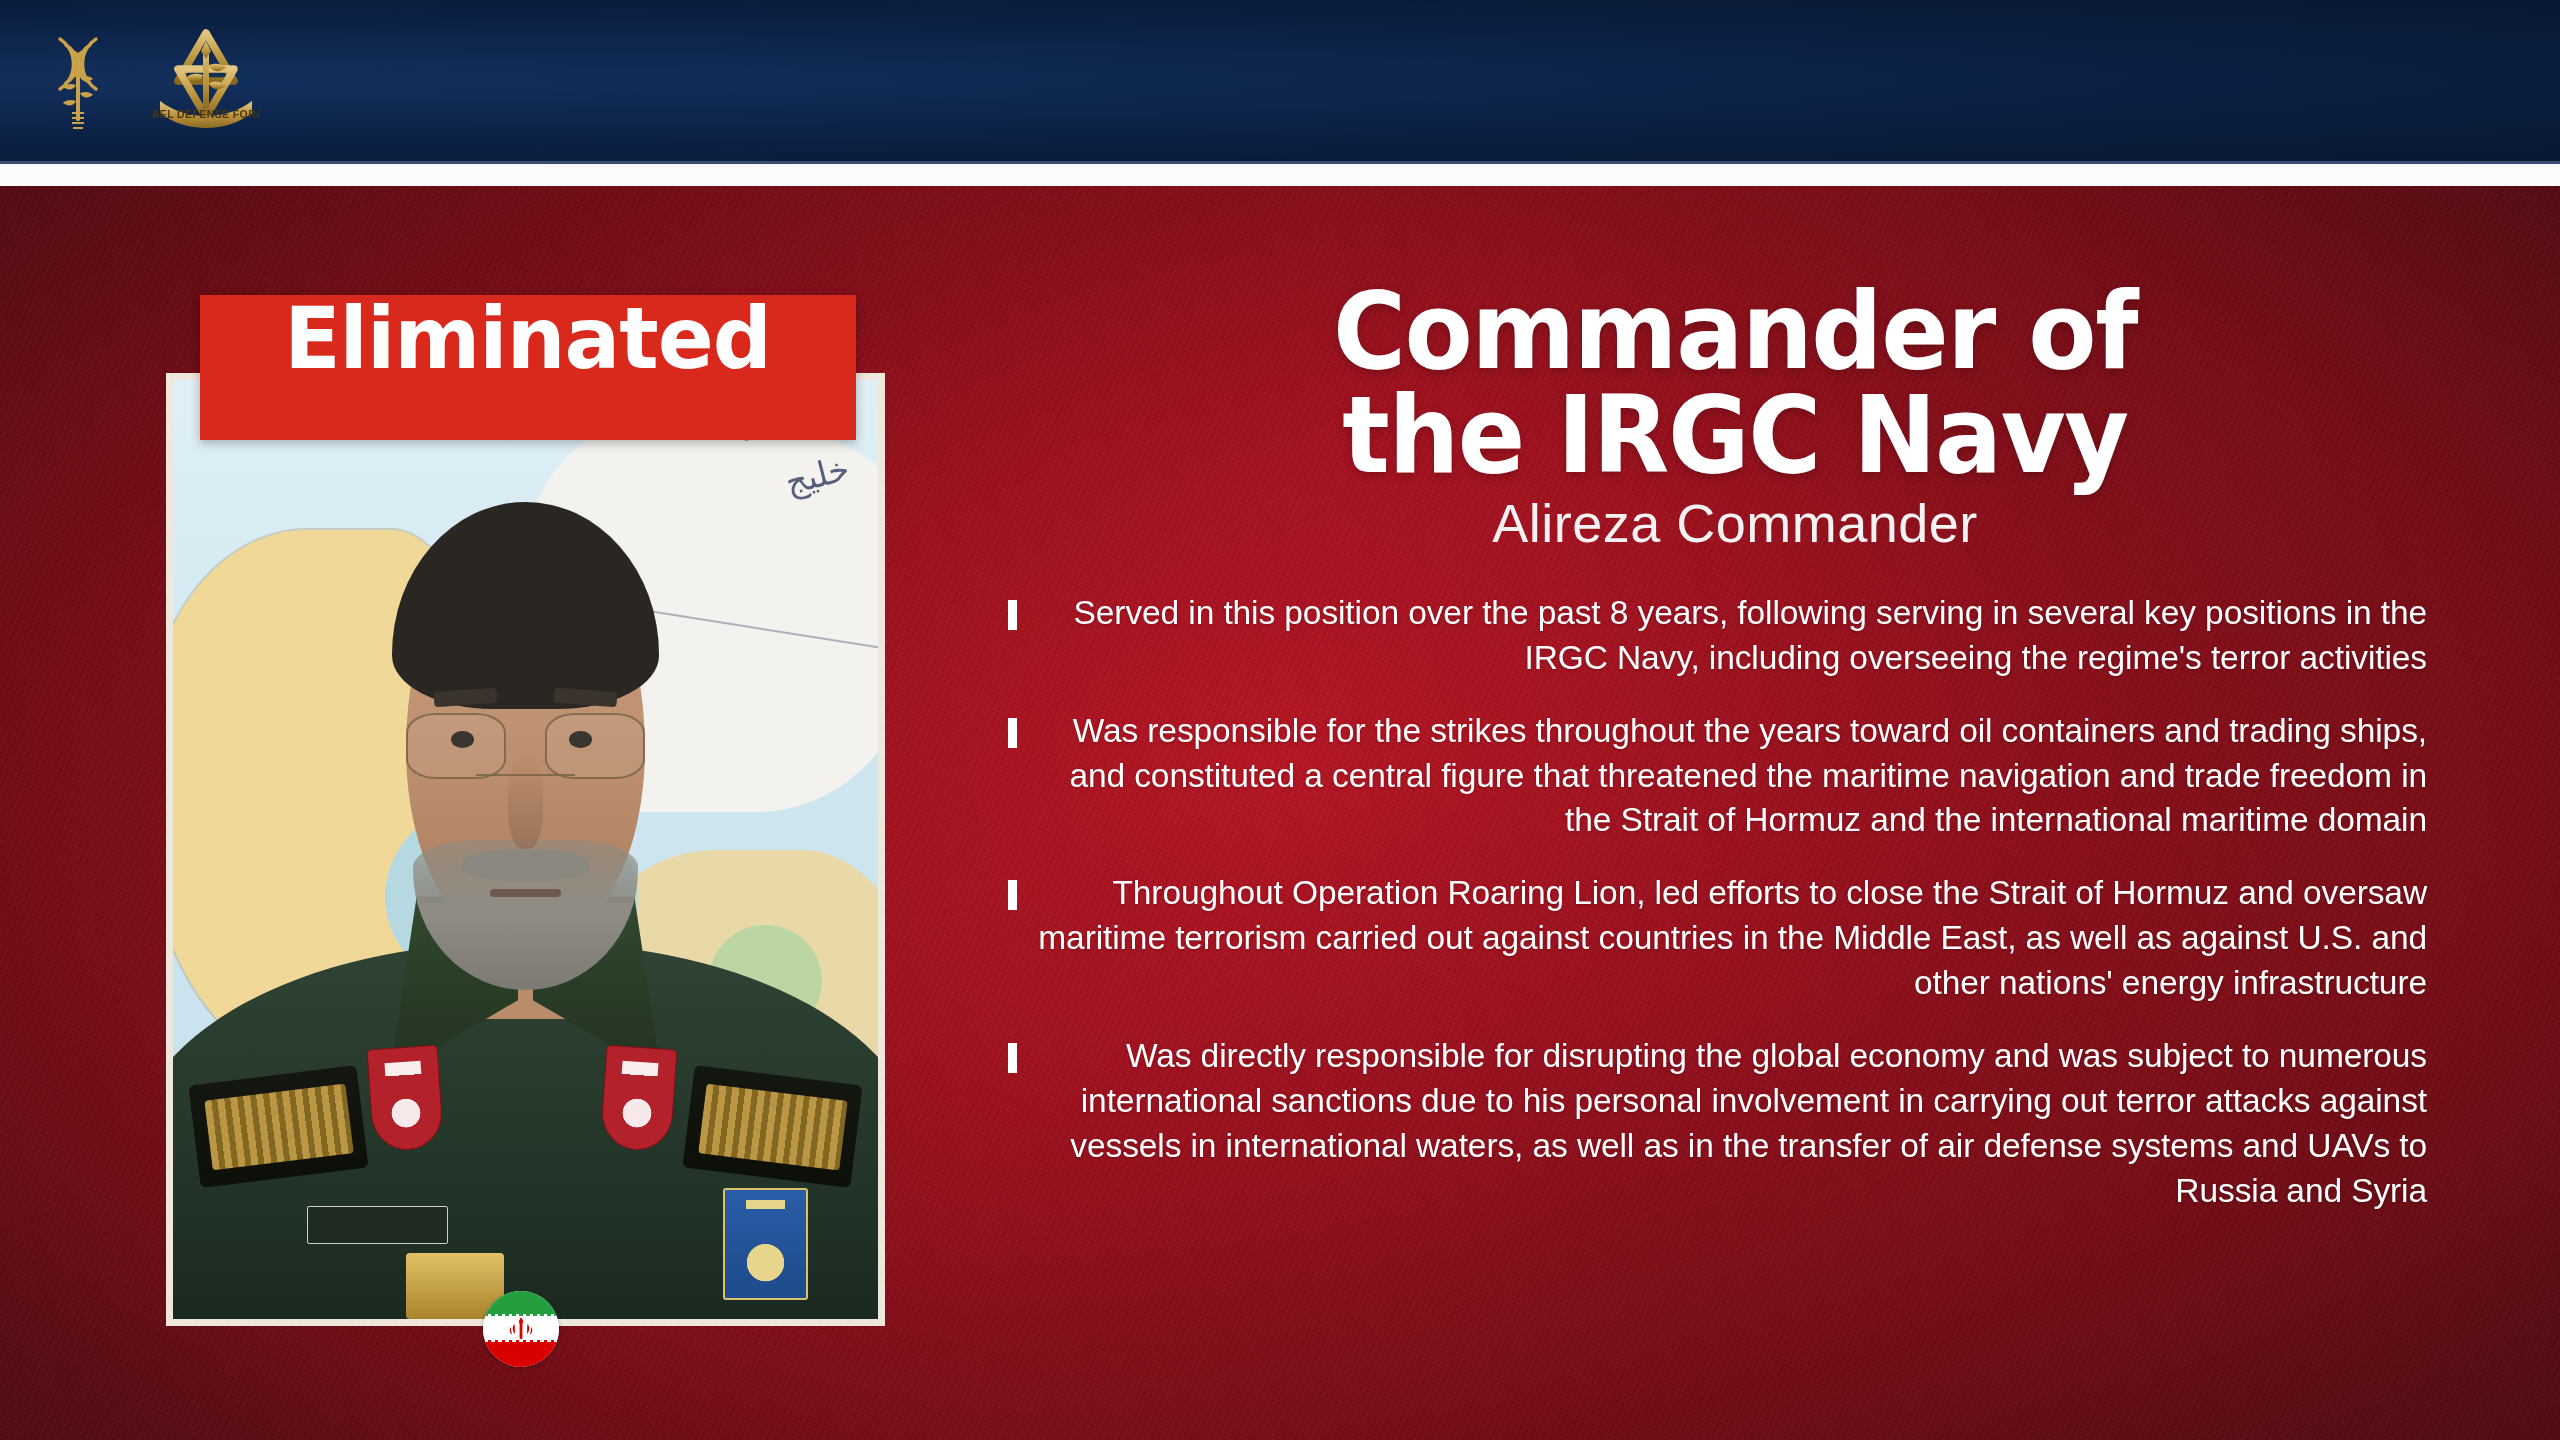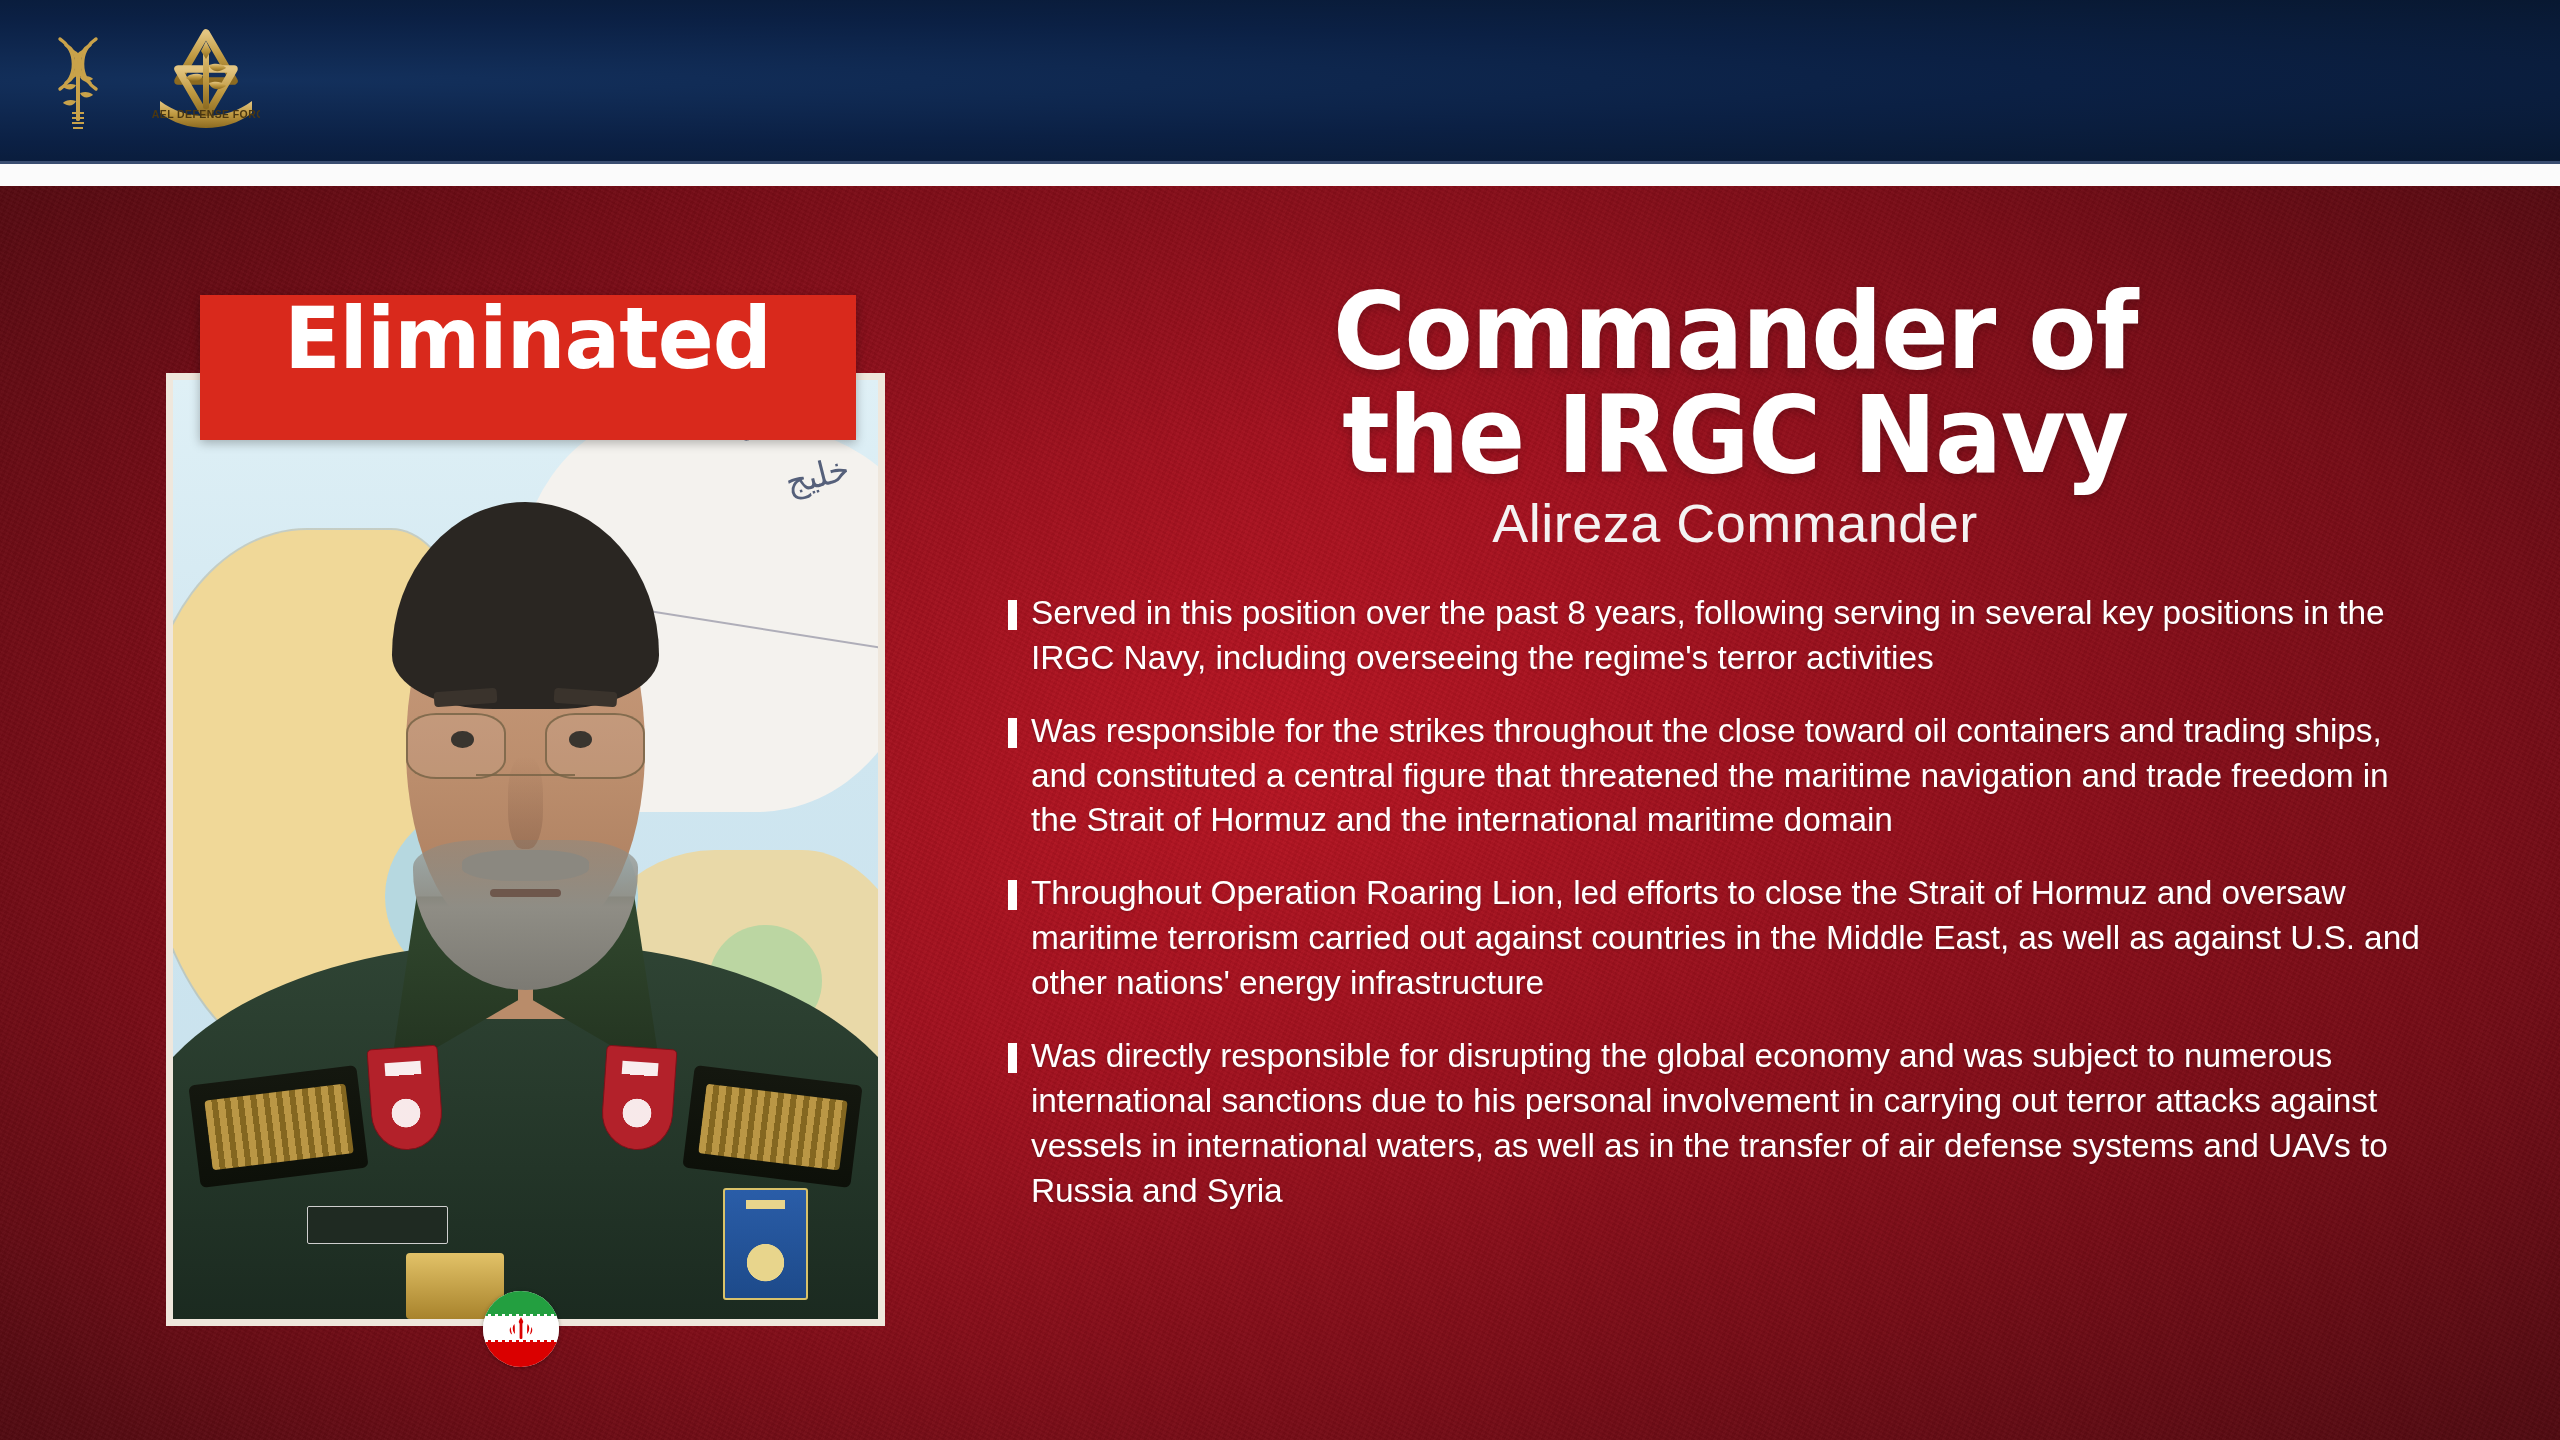--- a/index.html
+++ b/index.html
@@ -376,20 +376,21 @@
     margin-top:6px;
     margin-bottom:38px;
   }
   .bullets { margin-top:0; }
   .bullet {
     position:relative;
     display:flex;
     align-items:flex-start;
     margin-bottom:28px;
     padding-left:8px;
+    text-align:right;
   }
   .bullet-marker {
     flex:0 0 auto;
     width:9px; height:30px;
     background:#FFFFFF;
     margin-top:9px;
     margin-right:14px;
   }
   .bullet-text {
     color:#FFFFFF;
@@ -549,21 +550,21 @@
     </div>
     <div class="subtitle">Alireza Commander</div>
 
     <div class="bullets">
       <div class="bullet">
         <span class="bullet-marker"></span>
         <span class="bullet-text">Served in this position over the past 8 years, following serving in several key positions in the IRGC Navy, including overseeing the regime's terror activities</span>
       </div>
       <div class="bullet">
         <span class="bullet-marker"></span>
-        <span class="bullet-text">Was responsible for the strikes throughout the close toward oil containers and trading ships, and constituted a central figure that threatened the maritime navigation and trade freedom in the Strait of Hormuz and the international maritime domain</span>
+        <span class="bullet-text">Was responsible for the strikes throughout the years toward oil containers and trading ships, and constituted a central figure that threatened the maritime navigation and trade freedom in the Strait of Hormuz and the international maritime domain</span>
       </div>
       <div class="bullet">
         <span class="bullet-marker"></span>
         <span class="bullet-text">Throughout Operation Roaring Lion, led efforts to close the Strait of Hormuz and oversaw maritime terrorism carried out against countries in the Middle East, as well as against U.S. and other nations' energy infrastructure</span>
       </div>
       <div class="bullet">
         <span class="bullet-marker"></span>
         <span class="bullet-text">Was directly responsible for disrupting the global economy and was subject to numerous international sanctions due to his personal involvement in carrying out terror attacks against vessels in international waters, as well as in the transfer of air defense systems and UAVs to Russia and Syria</span>
       </div>
     </div>

